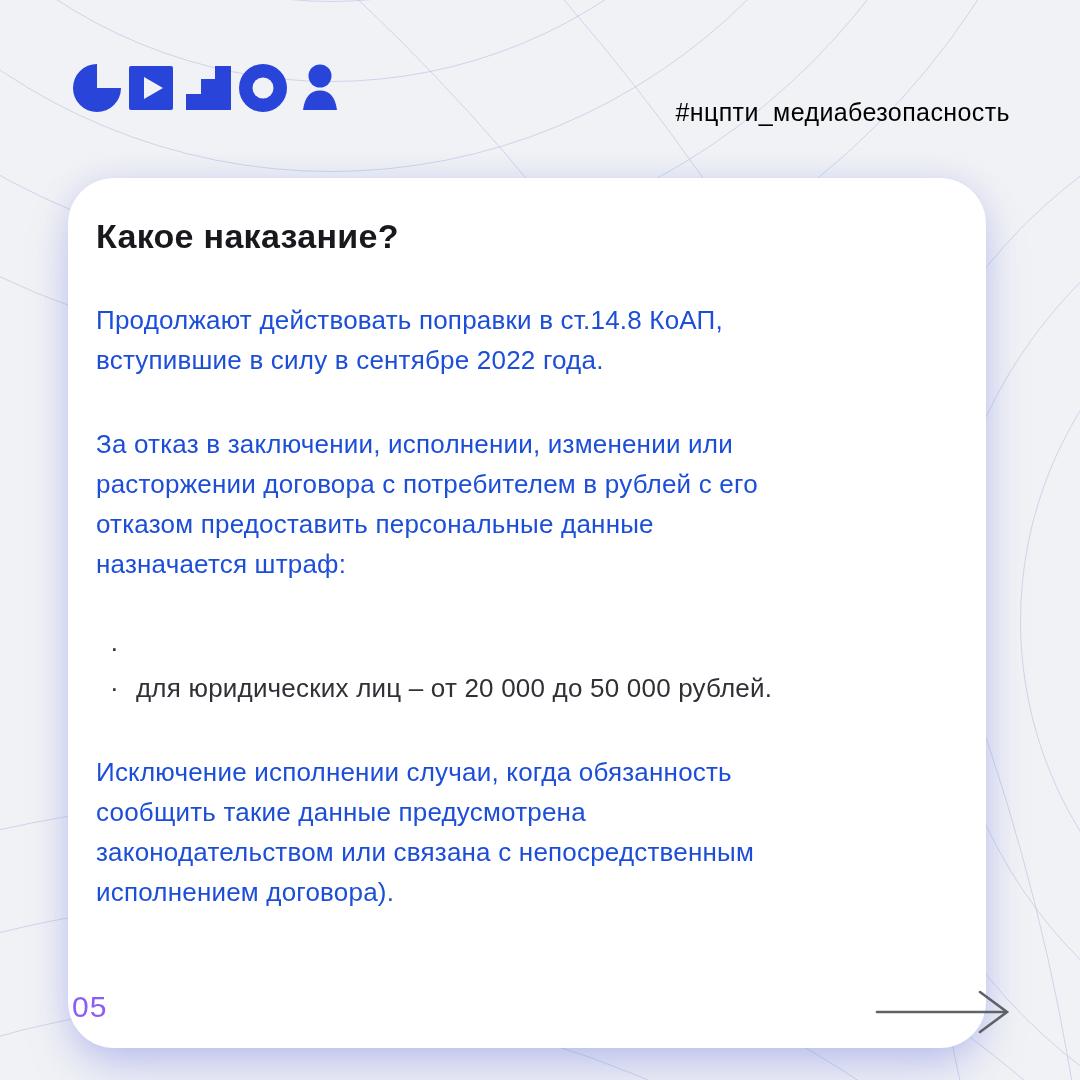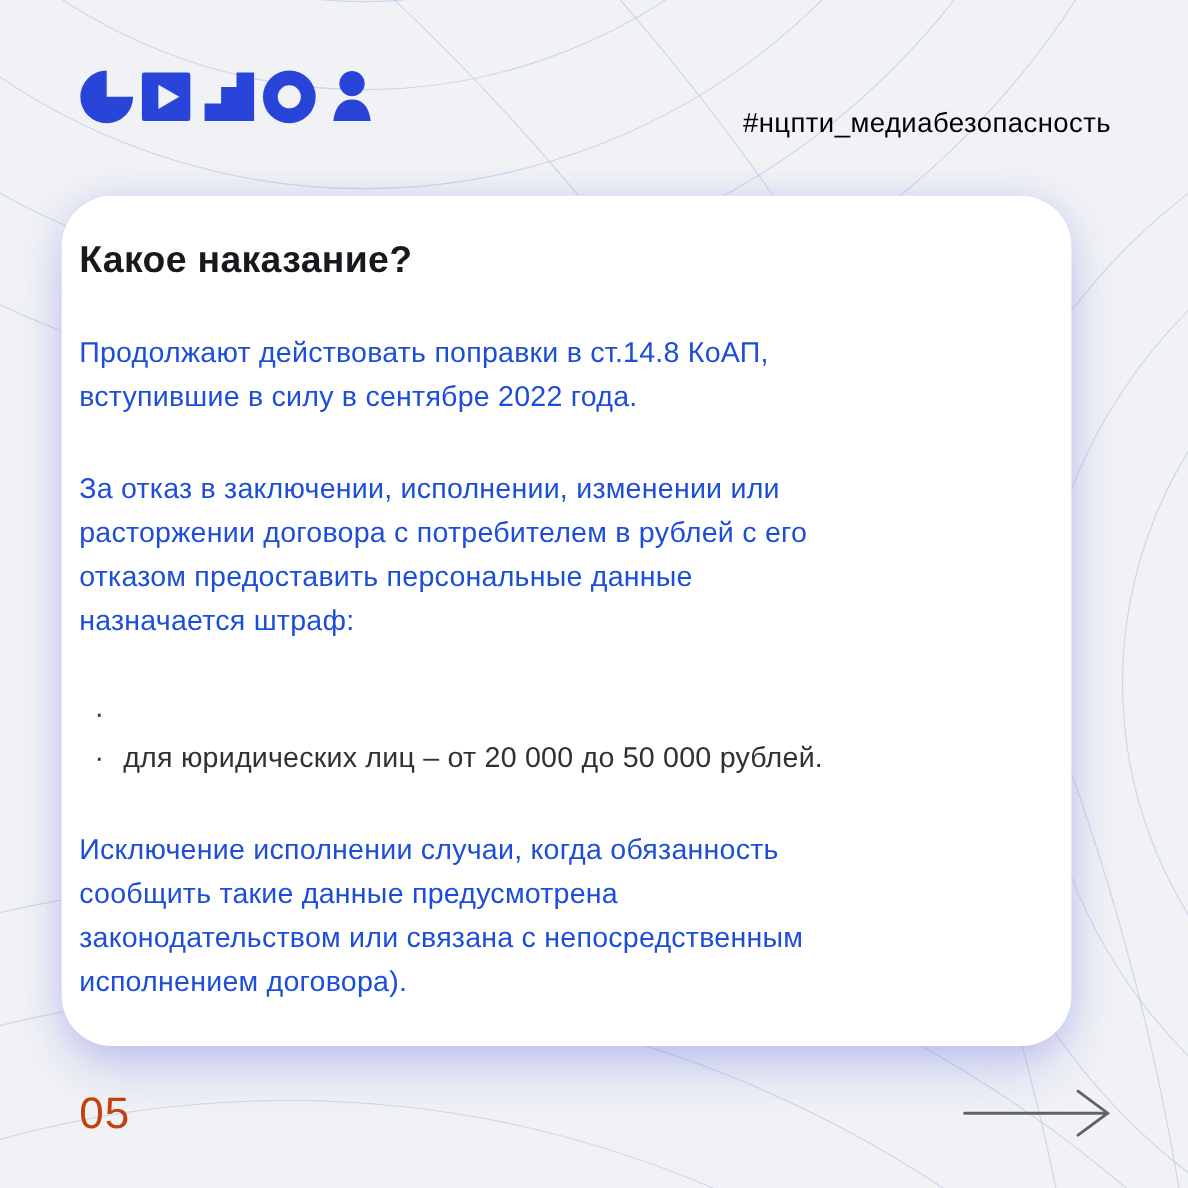--- a/index.html
+++ b/index.html
@@ -21,28 +21,28 @@
   .logo{
     position:absolute;left:72px;top:62px;width:276px;height:52px;
   }
   .hashtag{
     position:absolute;right:70px;top:98px;
     font-size:25px;letter-spacing:.4px;
     color:#000000;
   }
   
   .card{
-    position:absolute;left:56px;top:178px;
-    width:918px;height:773px;
+    position:absolute;left:68px;top:178px;
+    width:918px;height:870px;
     background:#ffffff;
     border-radius:46px;
     box-shadow:0 24px 48px -8px rgba(124,136,228,.42),
                0 0 28px rgba(150,160,235,.28);
     box-sizing:border-box;
-    padding:36px 96px 0 16px;
+    padding:36px 96px 0 28px;
   }
   .card h1{
     margin:0 0 42px 0;
     font-size:34px;line-height:44px;
     font-weight:700;color:#17191d;
     letter-spacing:.3px;
   }
   .para{
     margin:0 0 44px 0;
     font-size:26px;line-height:40px;
@@ -58,21 +58,21 @@
     font-size:26px;line-height:40px;color:#2e3136;letter-spacing:.2px;
   }
   .bullets .dot{
     width:26px;flex:0 0 26px;
     color:#2e3136;
   }
   .para.last{margin-bottom:0;}
   
   .page-num{
     position:absolute;left:72px;top:990px;
-    font-size:40px;letter-spacing:1px;color:#c2410c;
+    font-size:30px;letter-spacing:1px;color:#8b5cf6;
   }
   .next-arrow{
     position:absolute;right:66px;top:990px;
     width:140px;height:44px;cursor:pointer;
   }
 </style>
 </head>
 <body>
 
 <div class="decor">

